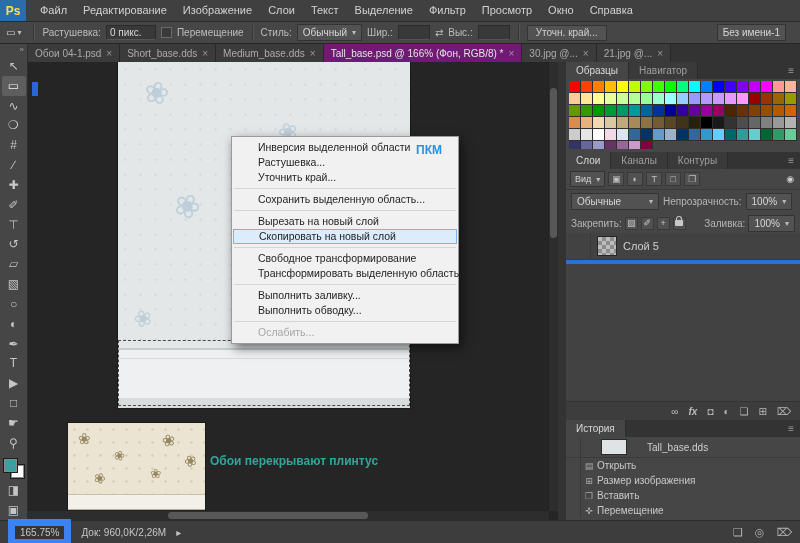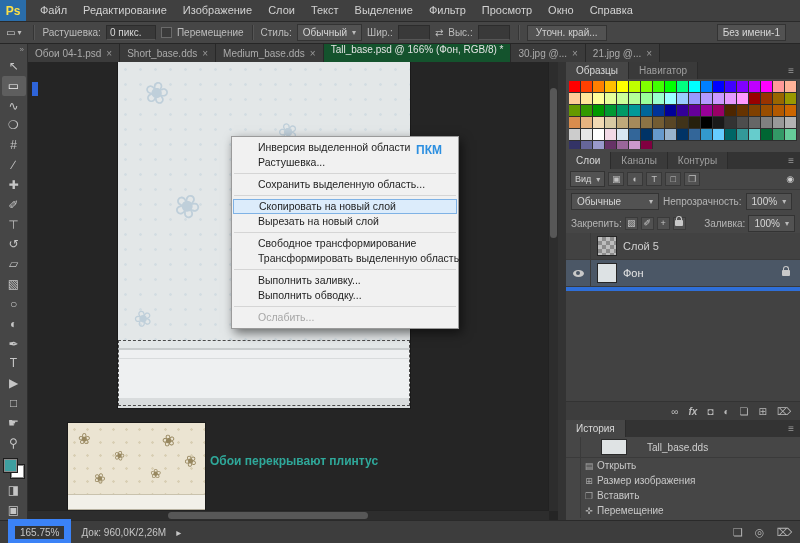--- a/index.html
+++ b/index.html
@@ -29,21 +29,21 @@
   .obtn{background:#525252;border:1px solid #333;height:14px;line-height:14px;padding:0 8px;
         color:#d0d0d0;white-space:nowrap;}
   .cb{width:9px;height:9px;background:#3a3a3a;border:1px solid #6a6a6a;}
   .ws{margin-left:auto;margin-right:8px;}
 
   
   .tabbar{position:absolute;left:28px;top:44px;width:772px;height:18px;background:#333;
           display:flex;overflow:hidden;z-index:9;}
   .dtab{display:flex;align-items:center;gap:5px;padding:0 7px;font-size:10px;color:#ababab;
         background:#3b3b3b;border-right:1px solid #282828;white-space:nowrap;}
-  .dtab.active{background:#14532d;color:#e3e3e3;flex-direction:column;}
+  .dtab.active{background:#701a75;color:#e3e3e3;}
   .dtab .x{color:#999;font-size:10px;}
 
   
   .toolbar{position:absolute;left:0;top:44px;width:28px;height:476px;background:#464646;
            border-right:1px solid #2e2e2e;box-sizing:border-box;display:flex;flex-direction:column;
            align-items:center;z-index:9;}
   .tb-head{align-self:flex-end;color:#9a9a9a;font-size:8px;height:12px;line-height:12px;padding-right:3px;}
   .tool{width:24px;height:20px;display:flex;align-items:center;justify-content:center;
         color:#c6c6c6;font-size:12px;}
   .tool.active{background:#5e5e5e;border-radius:2px;color:#f2f2f2;}
@@ -284,25 +284,26 @@
       <div class="vthumb"></div>
     </div>
     <div class="hscroll">
       <div class="hthumb"></div>
     </div>
 
     <div class="cmenu">
       <div class="pkm">ПКМ</div>
       <div class="cmi">Инверсия выделенной области</div>
       <div class="cmi">Растушевка...</div>
+      <div class="cmi">Уточнить край...</div>
       <div class="cmsep"></div>
       <div class="cmi">Сохранить выделенную область...</div>
       <div class="cmsep"></div>
+      <div class="cmi">Вырезать на новый слой</div>
       <div class="cmi hl">Скопировать на новый слой</div>
-      <div class="cmi">Вырезать на новый слой</div>
       <div class="cmsep"></div>
       <div class="cmi">Свободное трансформирование</div>
       <div class="cmi">Трансформировать выделенную область</div>
       <div class="cmsep"></div>
       <div class="cmi">Выполнить заливку...</div>
       <div class="cmi">Выполнить обводку...</div>
       <div class="cmsep"></div>
       <div class="cmi dis">Ослабить...</div>
     </div>
   </div>
@@ -466,28 +467,20 @@
           <span>100%</span>
           <span class="ar">▾</span>
         </div>
       </div>
       <div class="llist">
         <div class="lrow">
           <div class="eyecell"></div>
           <div class="lthumb checker"></div>
           <span>Слой 5</span>
         </div>
-        <div class="lrow selected">
-          <div class="eyecell">
-            <span class="eye"></span>
-          </div>
-          <div class="lthumb bgthumb"></div>
-          <span>Фон</span>
-          <span class="padlock"></span>
-        </div>
         <div class="bluebar"></div>
       </div>
       <div class="lfooter">
         <span>∞</span>
         <span class="fx">fx</span>
         <span>◘</span>
         <span>◐</span>
         <span>❏</span>
         <span>⊞</span>
         <span>⌦</span>

